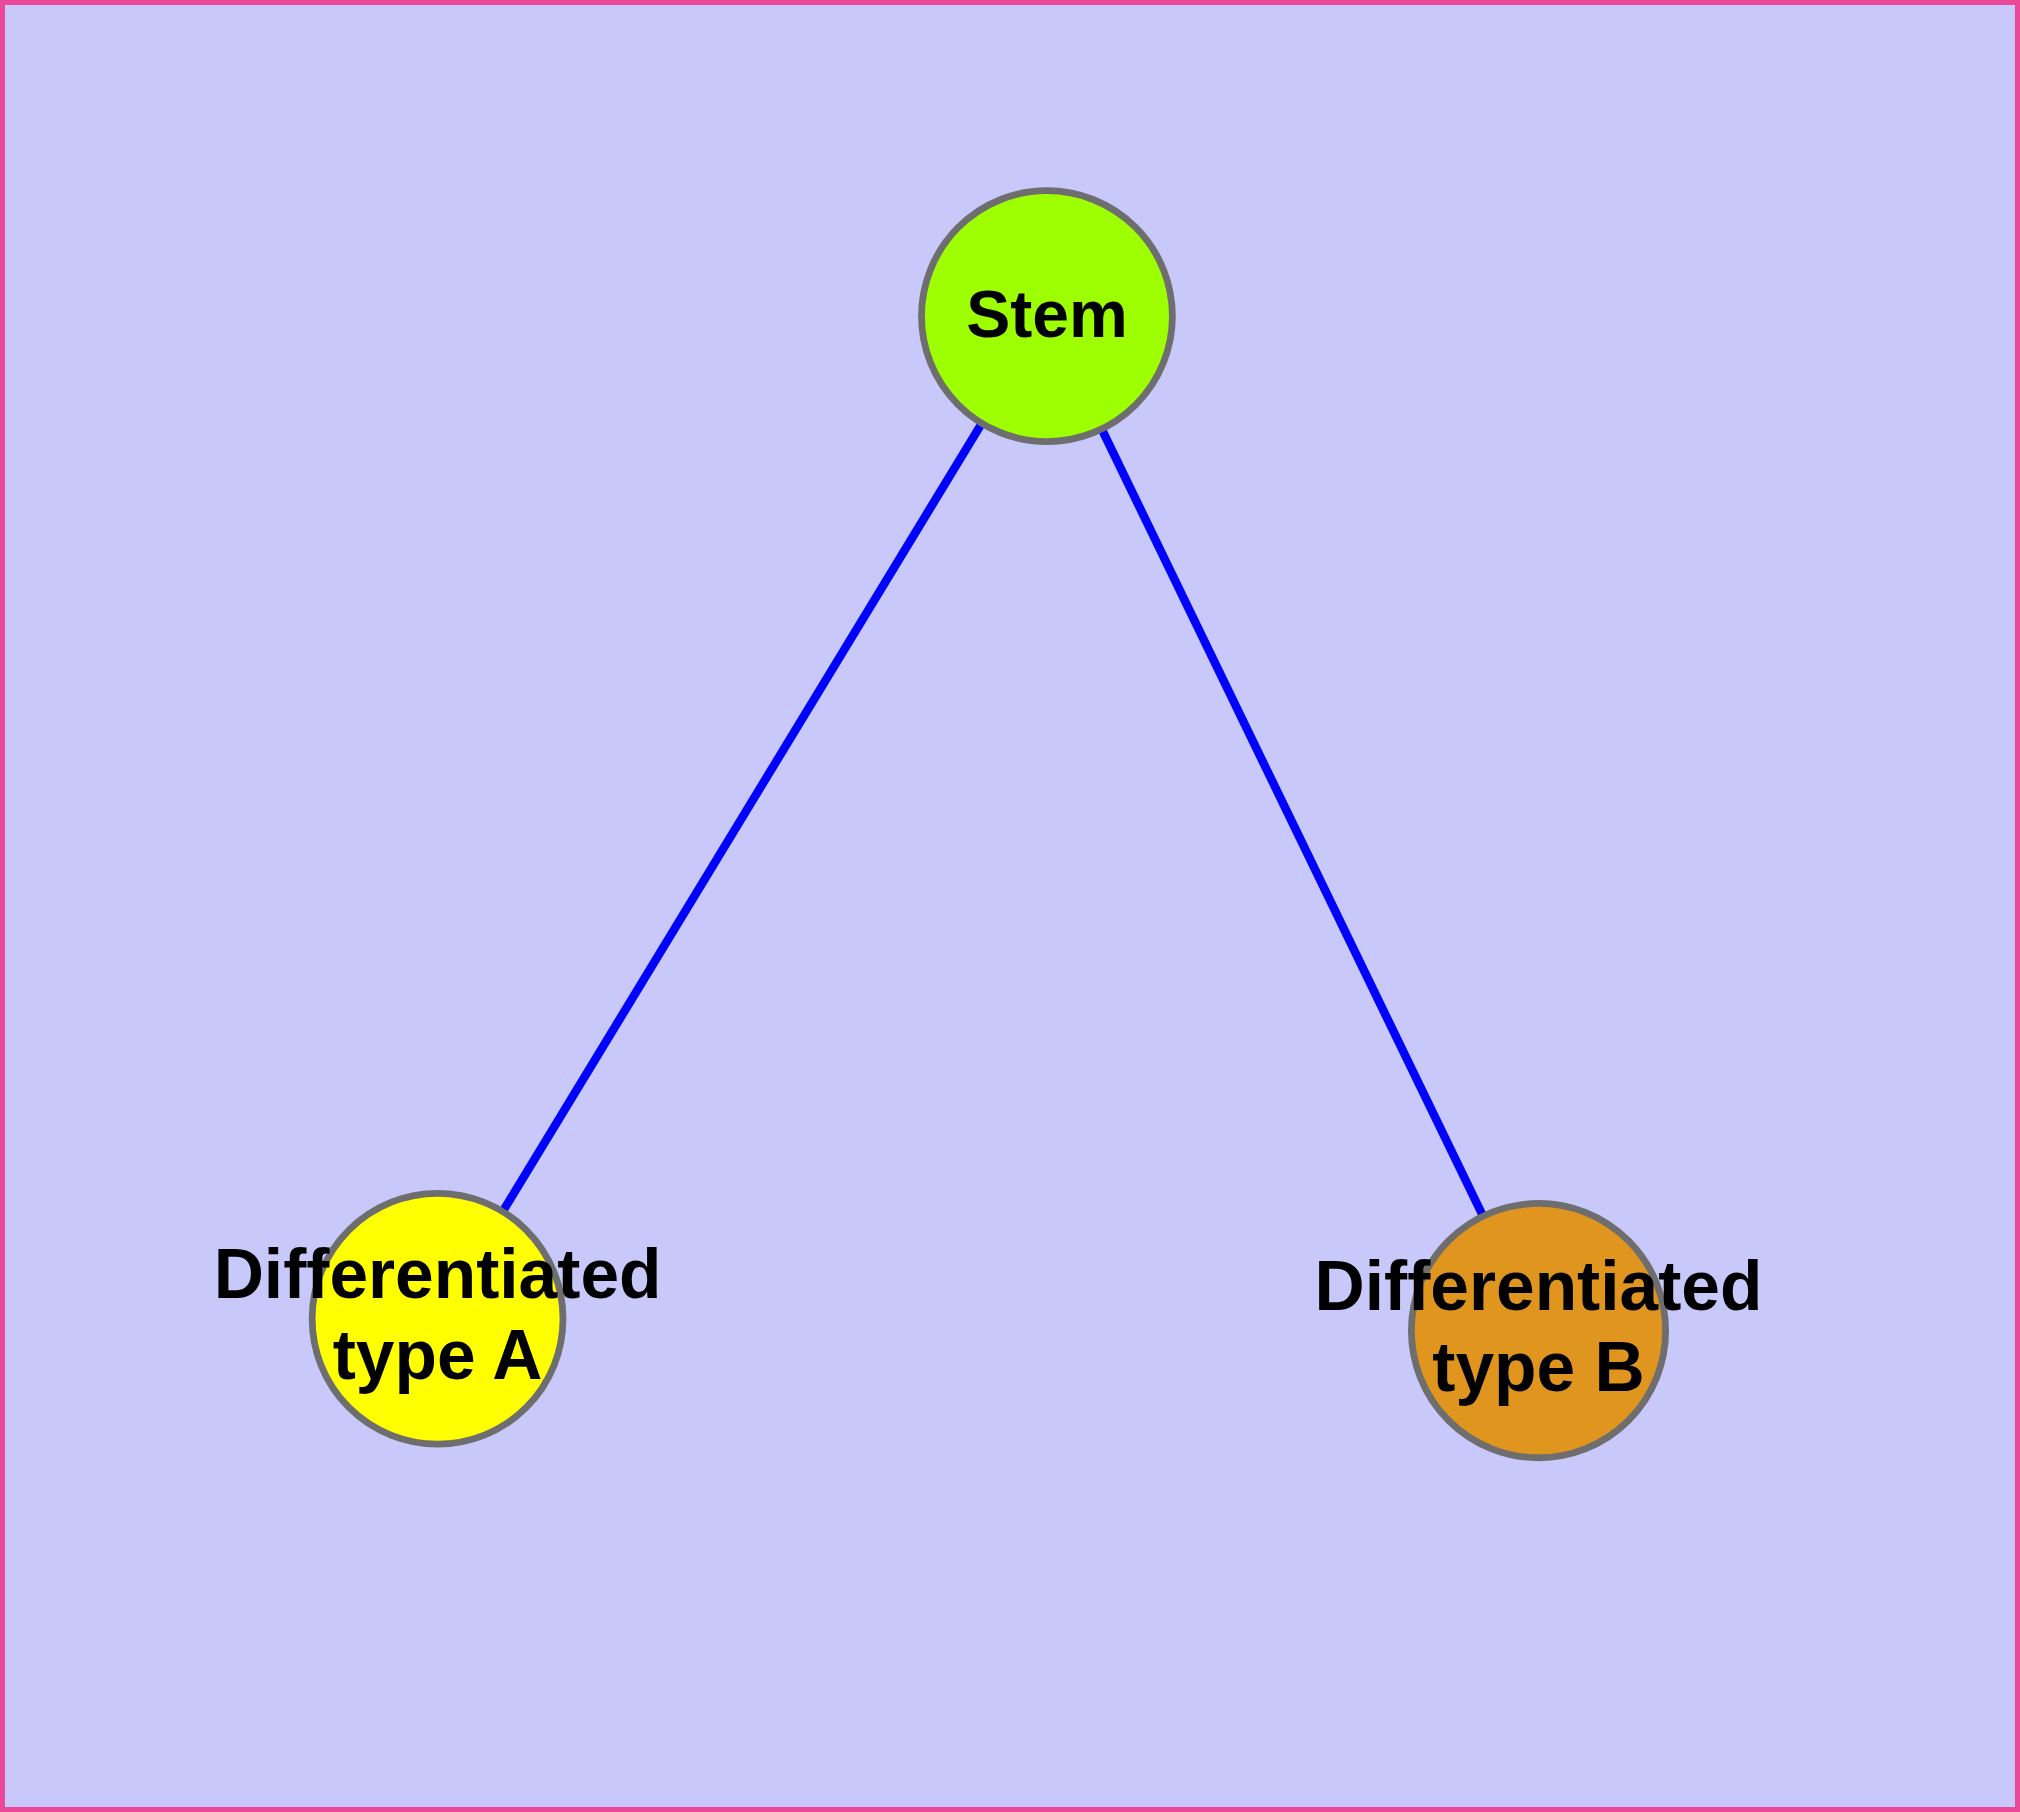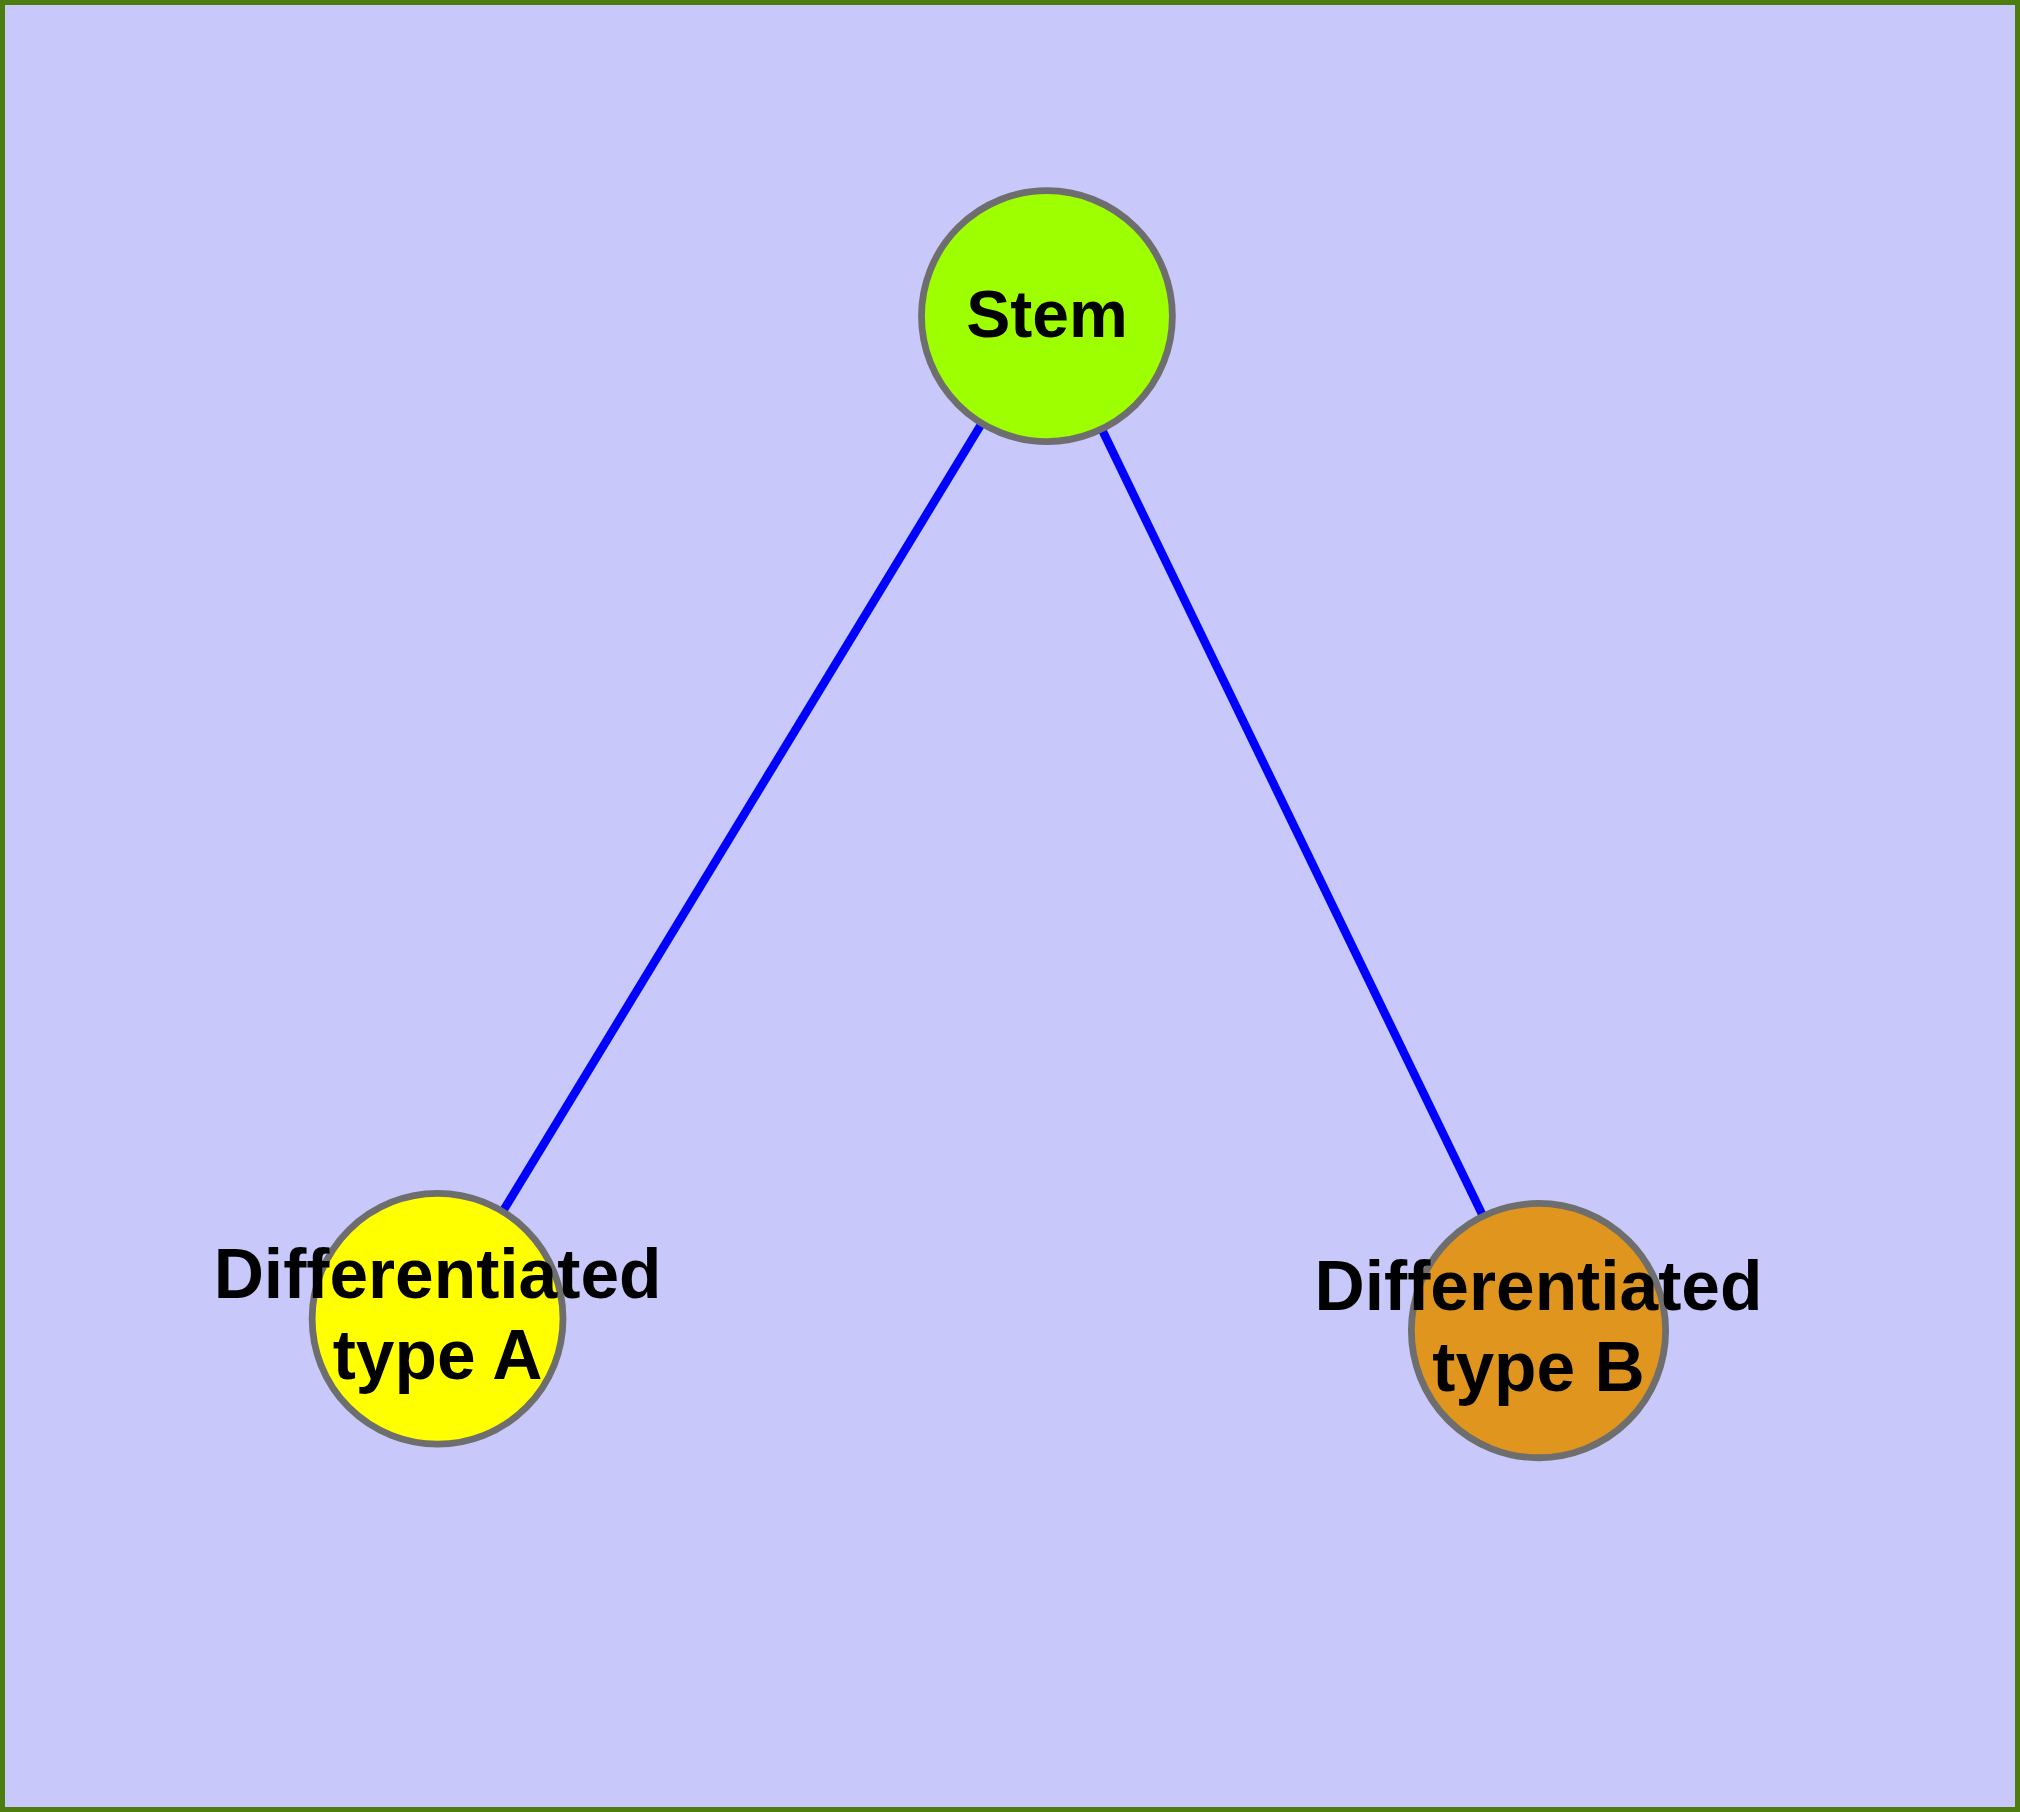--- a/index.html
+++ b/index.html
@@ -10,21 +10,21 @@
   body {
     width: 2021px;
     height: 1812px;
     overflow: hidden;
     font-family: "Liberation Sans", sans-serif;
   }
   #stage {
     position: relative;
     width: 2021px;
     height: 1812px;
-    background: #4d7c0f;
+    background: #ec4899;
   }
   #canvas-bg {
     position: absolute;
     left: 5.1px;
     top: 5.1px;
     width: 2010px;
     height: 1802px;
     background: #c8c8fa;
   }
   #graph-svg {

